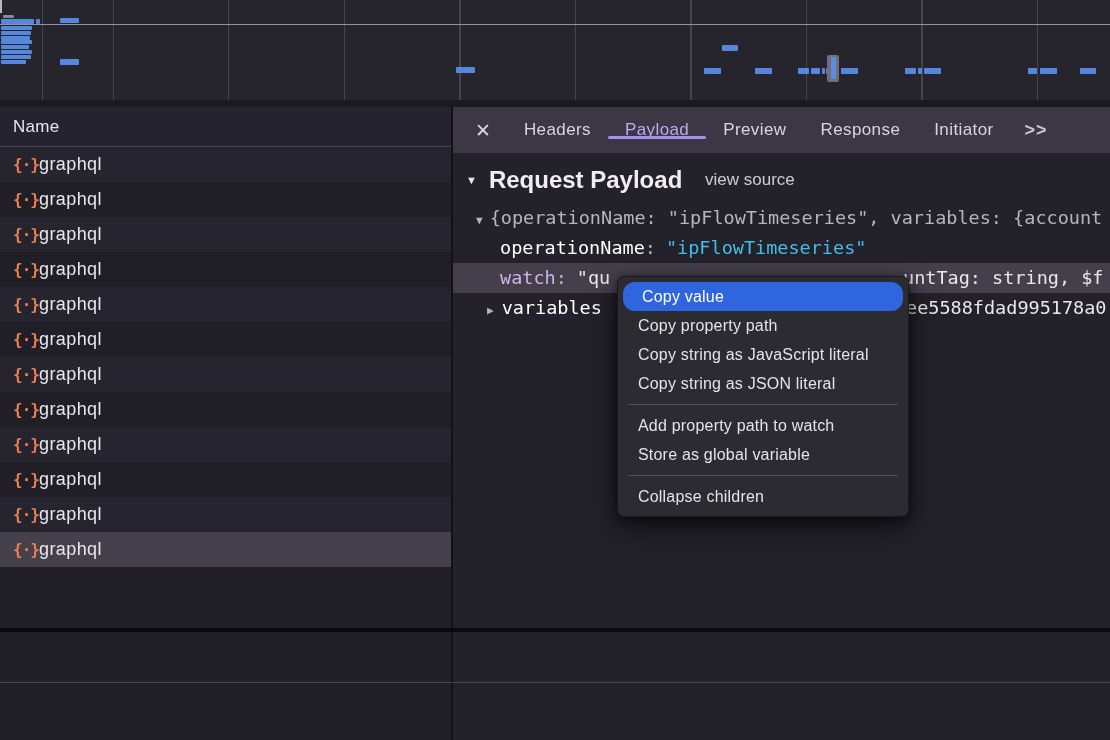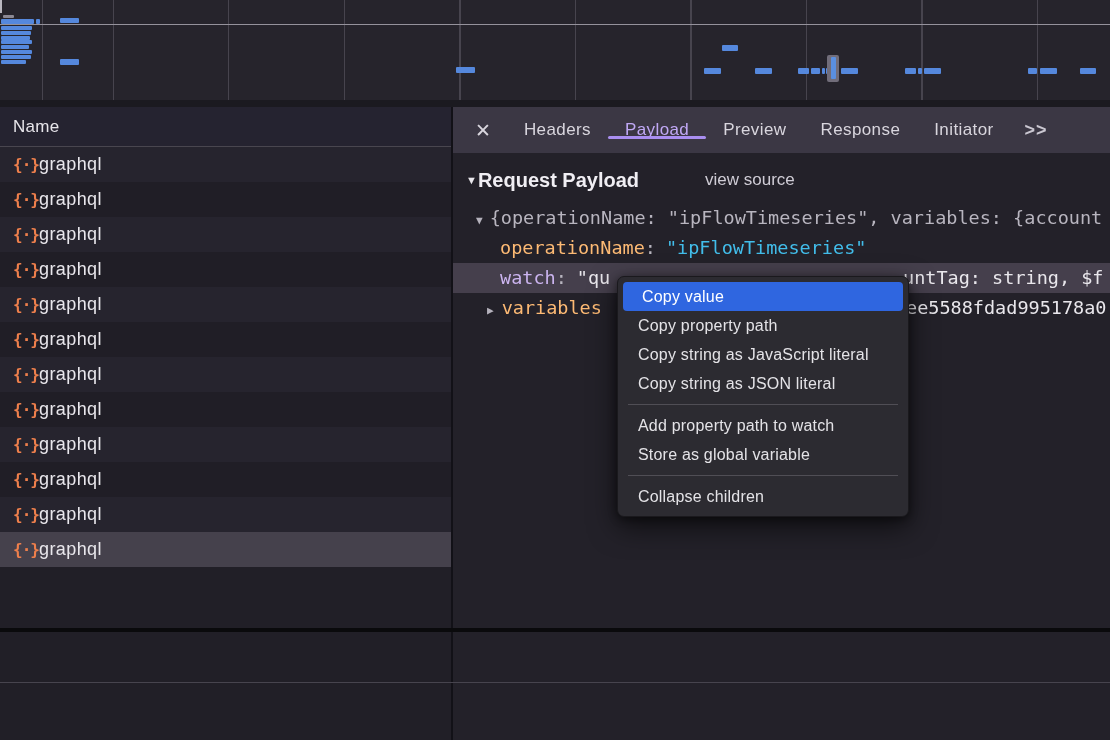--- a/index.html
+++ b/index.html
@@ -47,49 +47,49 @@
   .tab.active { color:#c0a8f5;margin-top:36px; }
   .tab.active::after { content:""; position:absolute; left:0; right:0; bottom:0;
     height:3px; background:#a98ef0; border-radius:2px; }
   .more-tabs { margin-left:14px; color:#cac7d1; font-size:18px; font-weight:bold;
     letter-spacing:1px; }
 
   .content { padding-top:10px; }
   .section-row { position:relative; height:30px; display:flex; align-items:center;
     padding-left:13px; margin-top:2px; }
   .tri { font-size:11px; color:#e9e7ec; }
-  .section-title { color:#f0eef3; font-size:20px; font-weight:bold; margin-left:1px; }
+  .section-title { color:#f0eef3; font-size:24px; font-weight:bold; margin-left:12px; }
   .view-source { position:absolute; left:252px; color:#cfccd5; font-size:17px; }
 
   .tree { position:relative; margin-top:8px; font-family:"DejaVu Sans Mono", monospace;
     font-size:18.5px; white-space:nowrap; }
   .tree-row { position:relative; height:30px; line-height:30px; overflow:hidden; }
   .preview-row { padding-left:23px; color:#b8b5bf; }
   .preview-row .tri2 { font-size:11px; color:#b5b2bc; margin-right:7px; }
   .kv-row { padding-left:47px; }
-  .kv-row .key { color:#fdba74; }
+  .kv-row .key { color:#ffffff; }
   .kv-row .colon { color:#b8b5bf; margin-right:10px; }
   .kv-row .val-str { color:#42bdea; }
   .kv-row.selected { background:#453f4c; }
   .kv-row.selected .key { color:#cbb4ef; }
   .kv-row.selected .val-plain { color:#e9e7ec; }
   .kv-row.expandable { padding-left:34px; }
   .kv-row .tri3 { font-size:11px; color:#b5b2bc; margin-right:8px; }
   .frag { position:absolute; top:0; color:#e9e7ec; }
   .frag-q { left:450px; }
   .frag-v { left:453px; }
 
   
   .context-menu { position:absolute; left:617px; top:276px; width:292px; z-index:10;
     background:#2c2b31; border:1px solid #1a191d; border-radius:7px; padding:5px 0;
     box-shadow:0 10px 28px rgba(0,0,0,.6), 0 2px 8px rgba(0,0,0,.45); }
   .menu-item { height:29px; line-height:29px; padding:0 20px; color:#e4e3e7;
     font-size:16px; letter-spacing:.2px; white-space:nowrap; }
   .menu-item.highlighted { background:#2f66e0; color:#ffffff; margin:0 5px;
-    padding:0 19px; border-radius:4px; }
+    padding:0 19px; border-radius:12px; }
   .menu-sep { height:1px; background:#504e55; margin:6px 10px; }
 
   .bottom-strip { position:absolute; left:0; bottom:0; width:1110px; height:4px;
     background:#0a0a0c; z-index:20; }
 </style>
 </head>
 <body>
 
 <div class="screen">
 

